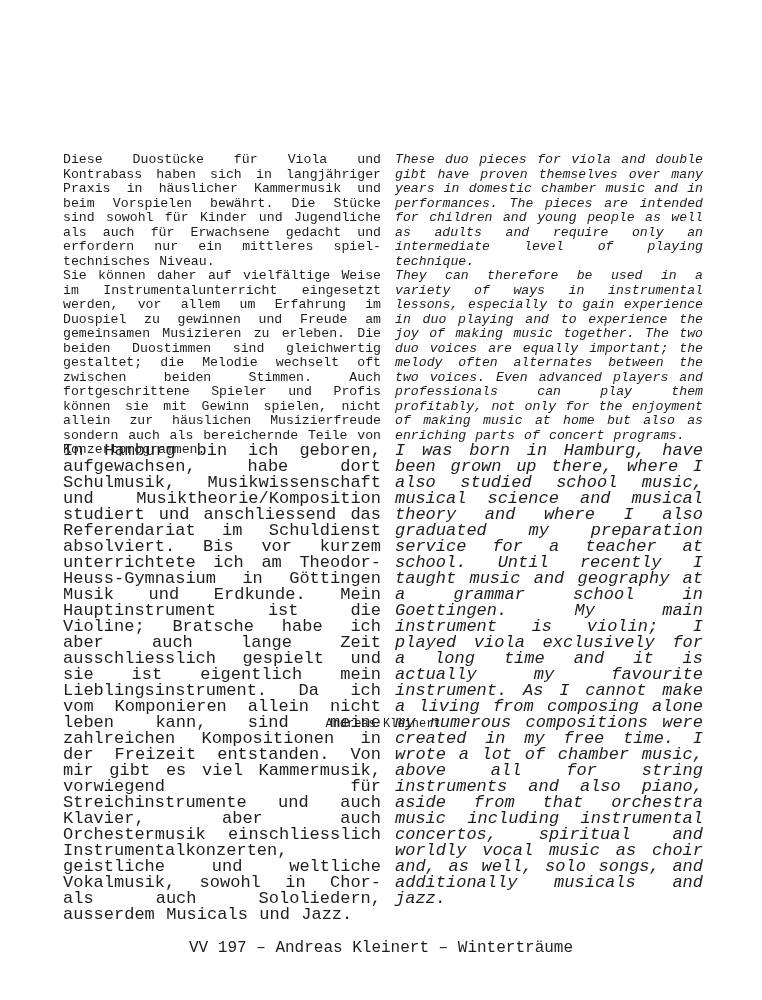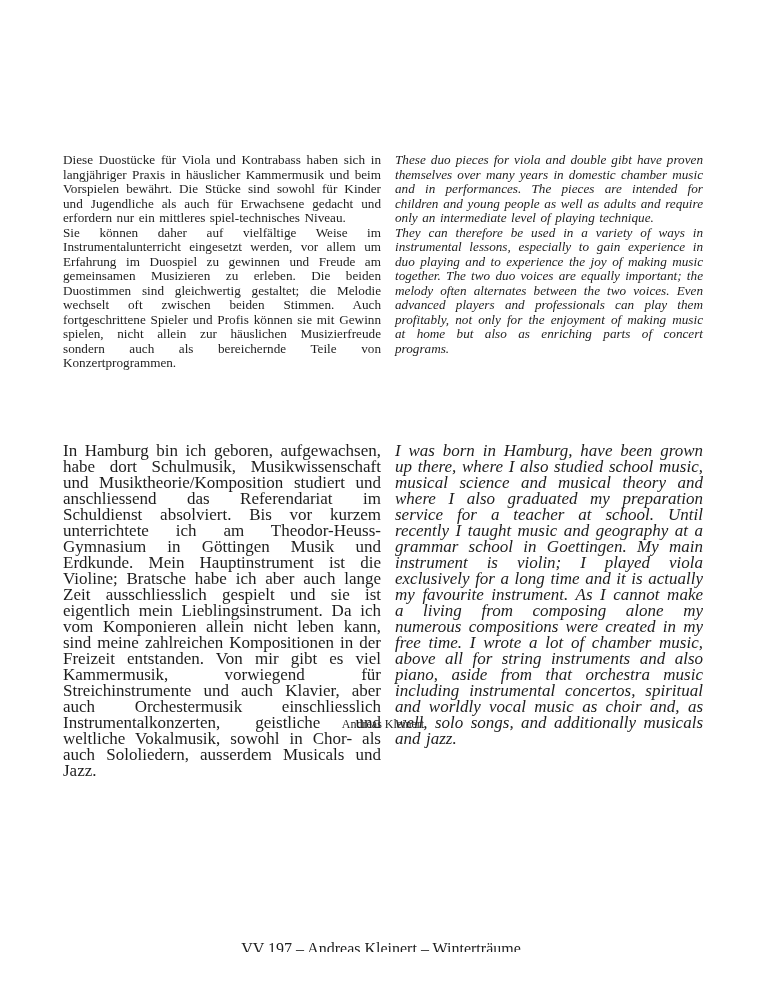--- a/index.html
+++ b/index.html
@@ -5,21 +5,21 @@
   html, body {
     margin: 0;
     padding: 0;
     background: #ffffff;
   }
   .page {
     position: relative;
     width: 762px;
     height: 952px;
     background: #ffffff;
-    font-family: Liberation Serif, serif;
+    font-family: Liberation Mono, monospace;
     color: #1d1d1d;
     overflow: hidden;
   }
   .row {
     position: absolute;
     left: 63px;
     width: 640px;
     display: grid;
     grid-template-columns: 318px 308px;
     column-gap: 14px;

